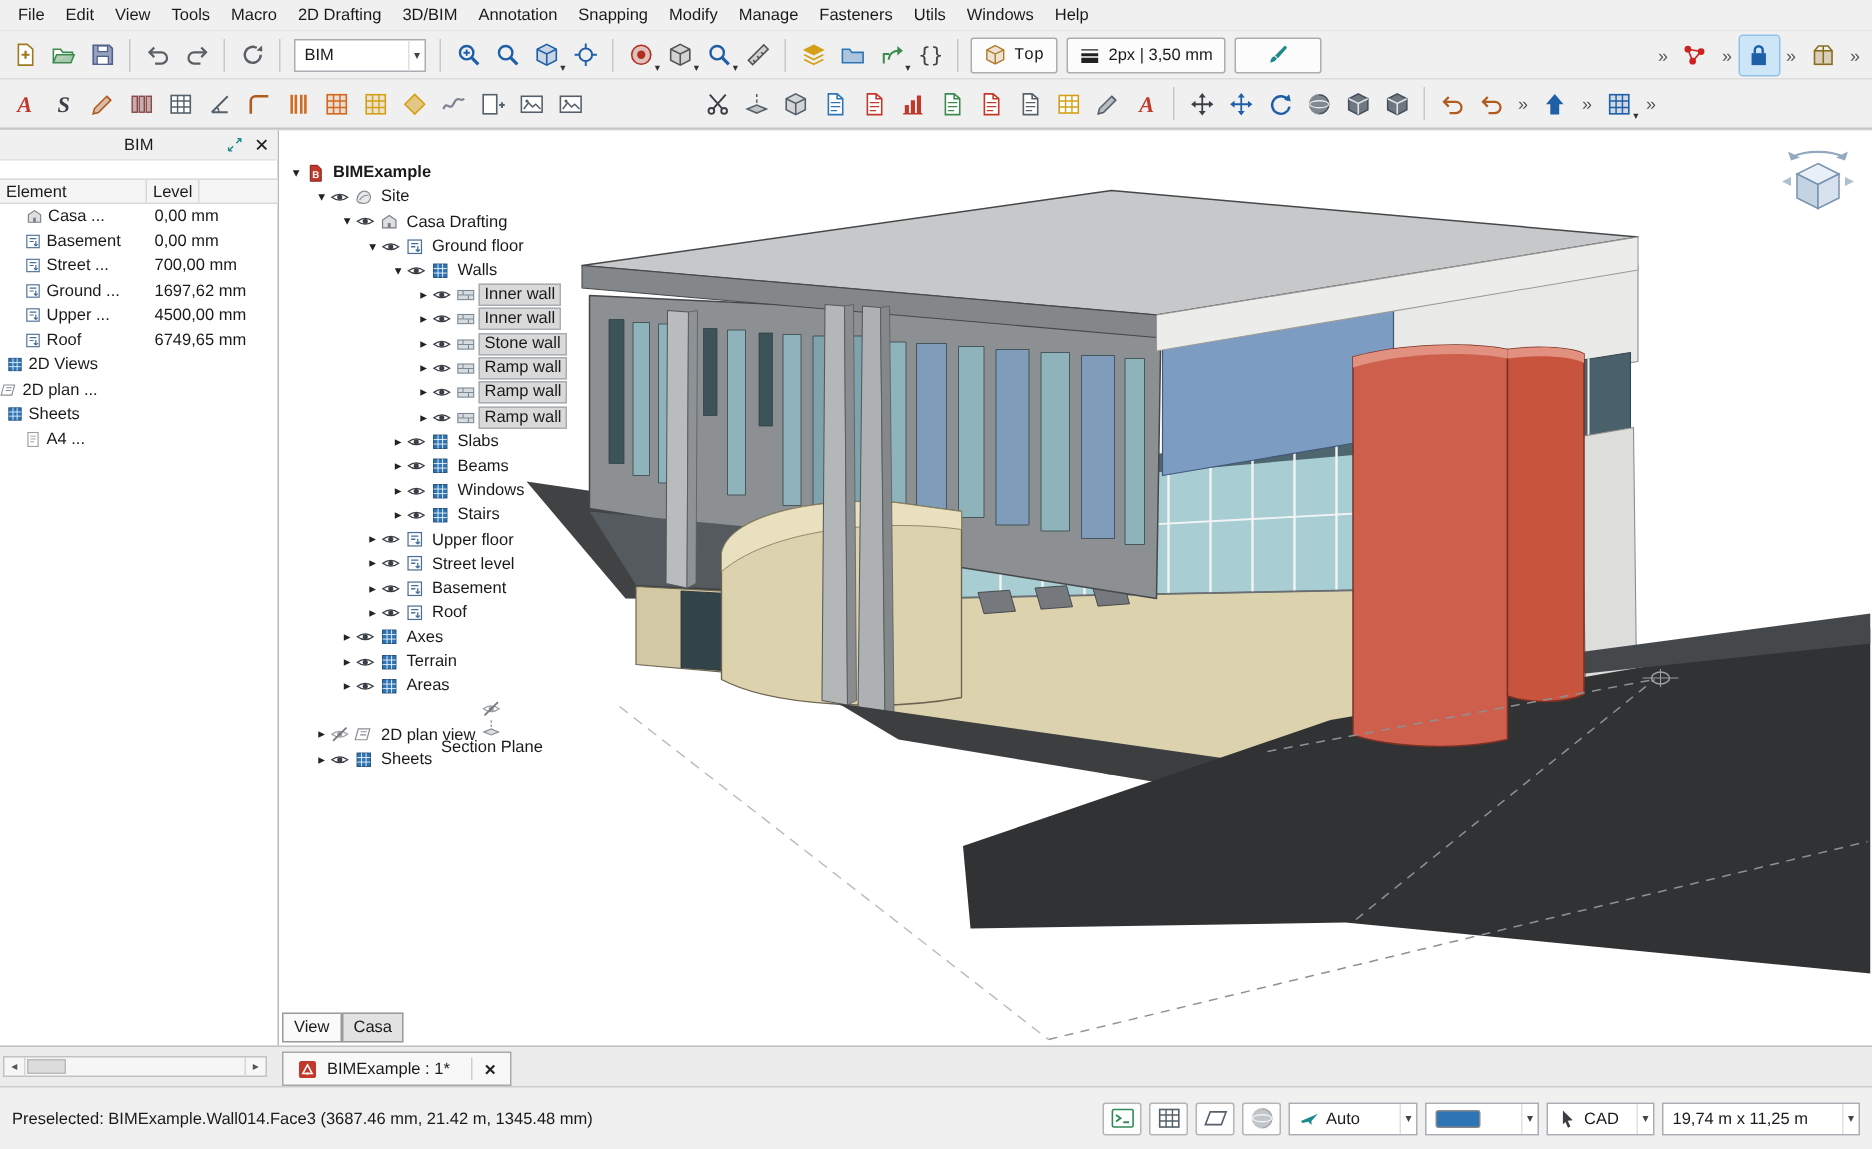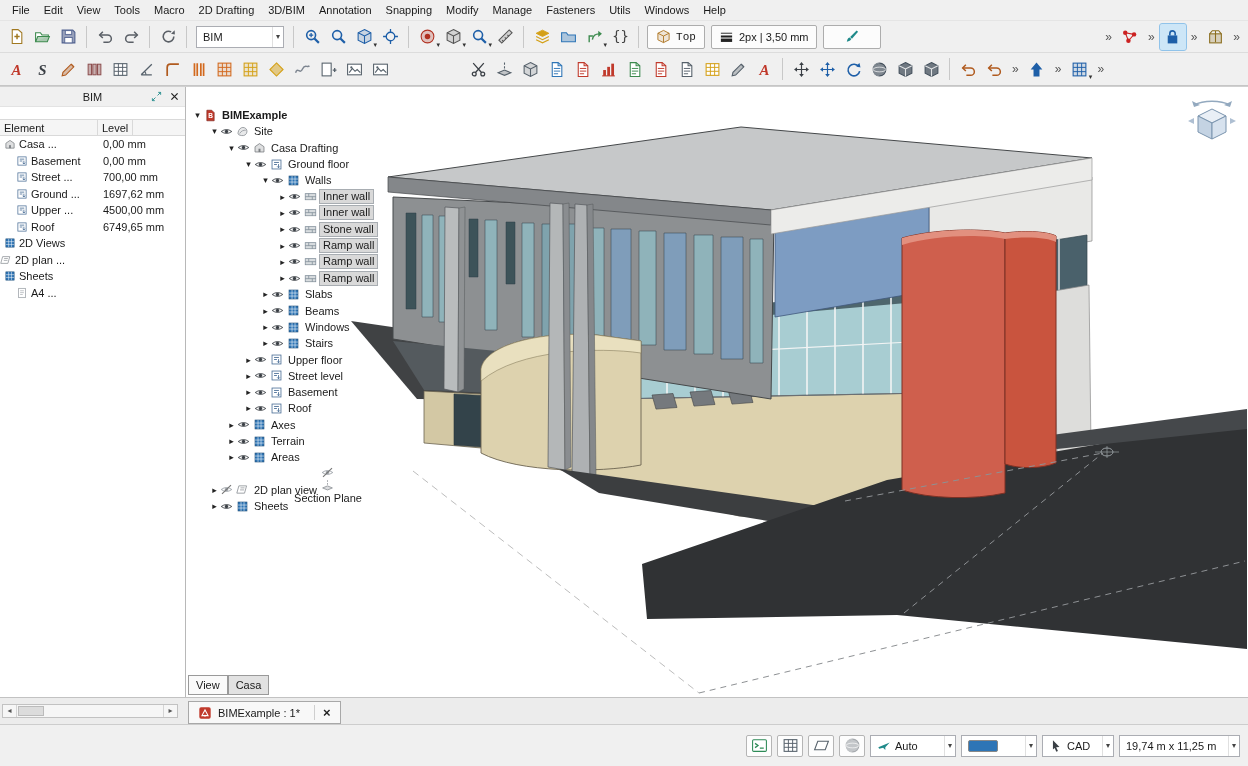--- a/index.html
+++ b/index.html
@@ -532,21 +532,21 @@
               </svg>
             </span>
         </span>
       </div>
       <div class="thead">
         <span>Element</span>
         <span>Level</span>
       </div>
       <div id="bim-rows">
           <div class="brow">
-            <span class="bname" style="padding-left:4px">
+            <span class="bname" style="padding-left:17px">
               <span class="bic2" style="color:#7b7f83">
                 <svg class="ic" viewBox="0 0 16 16">
                   <path d="M2.5 13.5V7L8 3.2 13.5 7v6.5z" fill="currentColor" fill-opacity=".25" stroke="currentColor"></path>
                   <rect x="6.8" y="9.5" width="2.4" height="4" fill="currentColor"></rect>
                 </svg>
               </span>
               <span>Casa ...</span>
             </span>
             <span class="blevel">0,00 mm</span>
           </div>
@@ -1186,20 +1186,21 @@
             <path d="M4.5 11 8 4.5l3.5 6.5z" fill="none" stroke="#fff" stroke-width="1.2"></path>
             <circle cx="8" cy="11" r="1" fill="#fff"></circle>
           </svg>
         </span>
       <span>BIMExample : 1*</span>
       <span class="tab-close">×</span>
     </div>
   </div>
 
   <div id="statusbar">
+    <span id="status-text">Preselected:  BIMExample.Wall014.Face3 (3687.46 mm, 21.42 m, 1345.48 mm)</span>
     <div id="status-right">
         <span class="ticon sbox" style="color: rgb(46, 139, 87);">
           <svg class="ic" viewBox="0 0 16 16">
             <rect x="1.5" y="2.5" width="13" height="11" rx="1" fill="#fff" stroke="currentColor"></rect>
             <path d="M3.8 6l2.8 2-2.8 2M8.3 10.5H12" fill="none" stroke="currentColor" stroke-width="1.2"></path>
           </svg>
         </span>
         <span class="ticon sbox" style="color: rgb(85, 96, 106);">
           <svg class="ic" viewBox="0 0 16 16">
             <rect x="2" y="2.5" width="12" height="11" fill="#fff" stroke="currentColor"></rect>
@@ -1234,20 +1235,20 @@
         </span>
         <span class="tcombo" style="width: 72px;">
           <span class="cic" style="color:#3a3f45">
             <svg class="ic" viewBox="0 0 16 16">
               <path d="M4.5 1.5 12 9l-3.8.4 2 4.4-1.8.8-2-4.4L4.5 12z" fill="currentColor"></path>
             </svg>
           </span>
           <span class="cv">CAD</span>
           <span class="carr">▾</span>
         </span>
-        <span class="tcombo" style="width: 121px;">
+        <span class="tcombo" style="width: 132px;">
           <span class="cv">19,74 m x 11,25 m</span>
           <span class="carr">▾</span>
         </span>
       </div>
   </div>
 
 </div>
 
 </body></html>

